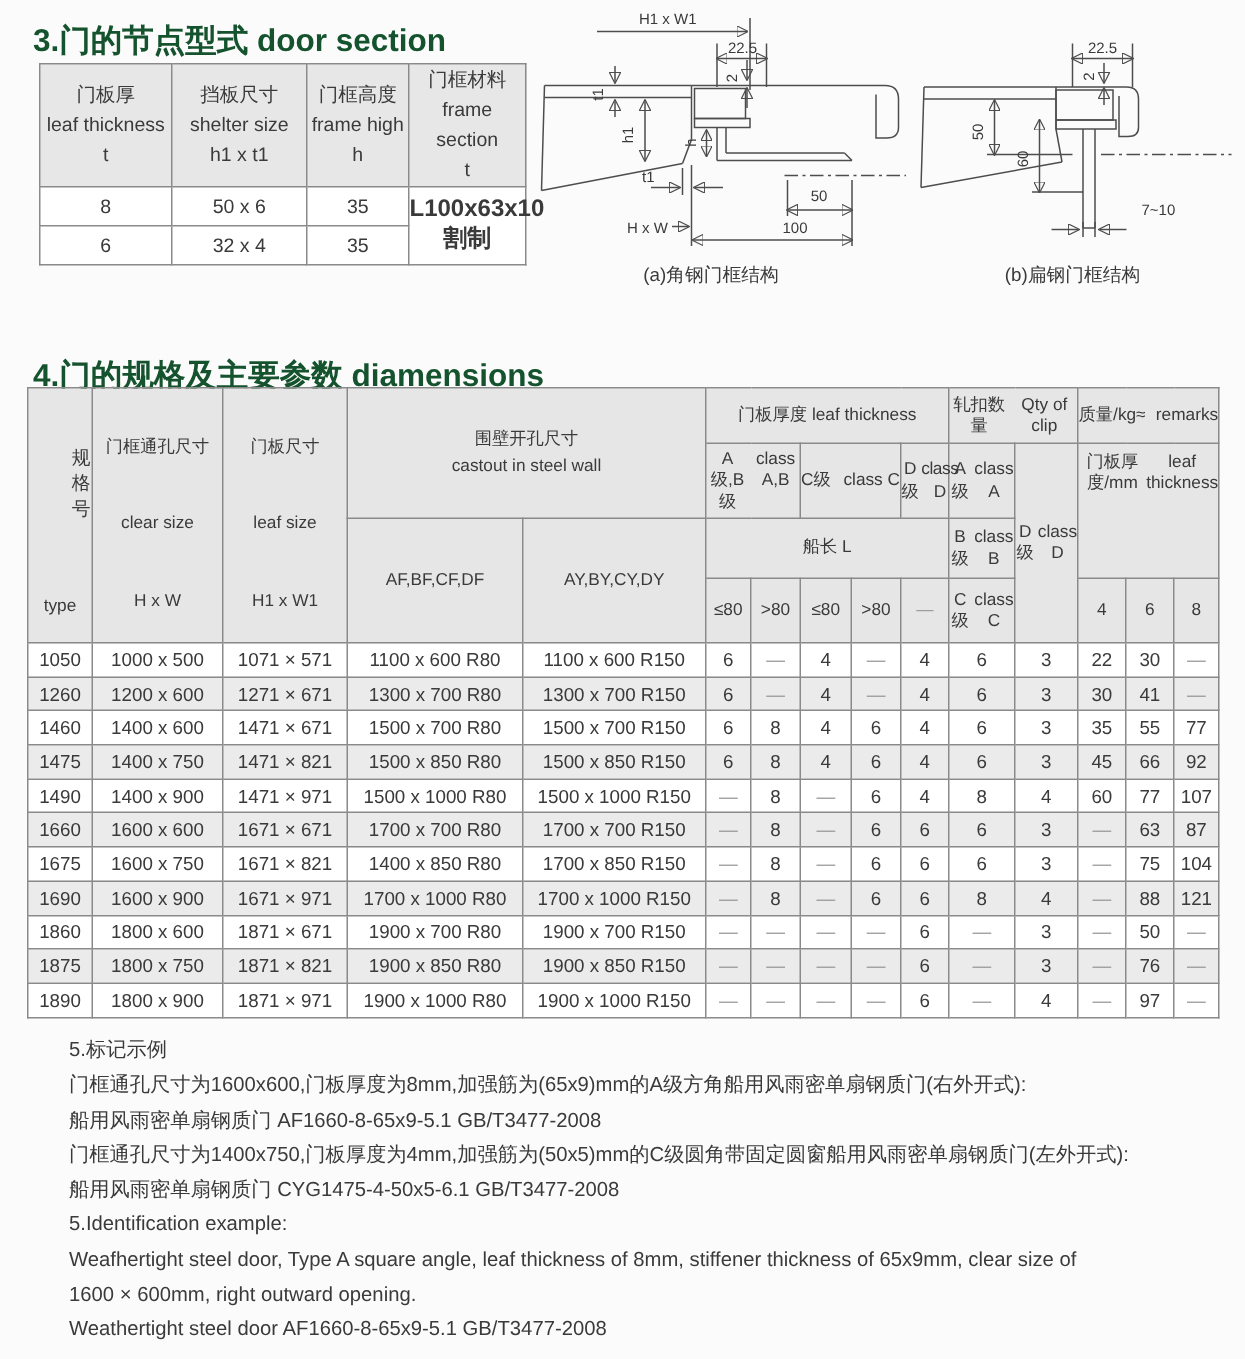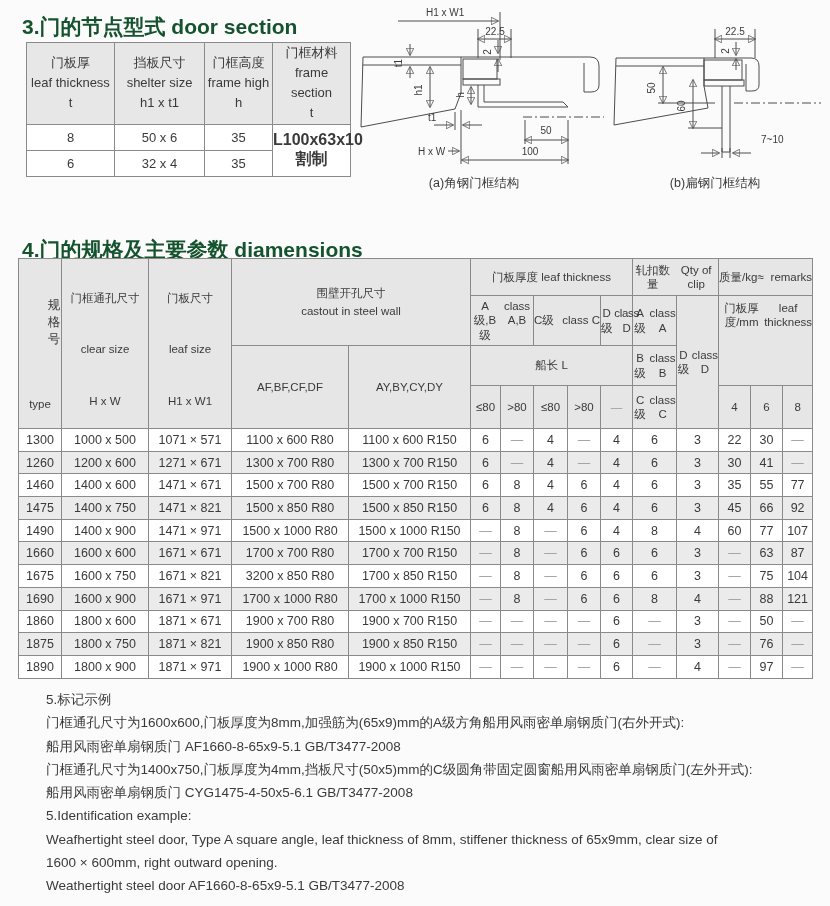--- a/index.html
+++ b/index.html
@@ -348,21 +348,21 @@
             <div>class C</div>
           </div>
         </th>
         <th class="num">4</th>
         <th class="num">6</th>
         <th class="num">8</th>
       </tr>
     </thead>
     <tbody id="spec-rows">
         <tr>
-          <td>1300</td>
+          <td>1050</td>
           <td>1000 x 500</td>
           <td>1071 × 571</td>
           <td>1100 x 600 R80</td>
           <td>1100 x 600 R150</td>
           <td>6</td>
           <td class="dash">—</td>
           <td>4</td>
           <td class="dash">—</td>
           <td>4</td>
           <td>6</td>
@@ -453,21 +453,21 @@
           <td>6</td>
           <td>3</td>
           <td class="dash">—</td>
           <td>63</td>
           <td>87</td>
         </tr>
         <tr>
           <td>1675</td>
           <td>1600 x 750</td>
           <td>1671 × 821</td>
-          <td>3200 x 850 R80</td>
+          <td>1400 x 850 R80</td>
           <td>1700 x 850 R150</td>
           <td class="dash">—</td>
           <td>8</td>
           <td class="dash">—</td>
           <td>6</td>
           <td>6</td>
           <td>6</td>
           <td>3</td>
           <td class="dash">—</td>
           <td>75</td>
@@ -541,21 +541,21 @@
           <td>97</td>
           <td class="dash">—</td>
         </tr>
       </tbody>
   </table>
 
   <div class="s5">
     <div style="font-weight:normal;">5.标记示例</div>
     <div>门框通孔尺寸为1600x600,门板厚度为8mm,加强筋为(65x9)mm的A级方角船用风雨密单扇钢质门(右外开式):</div>
     <div>船用风雨密单扇钢质门 AF1660-8-65x9-5.1 GB/T3477-2008</div>
-    <div>门框通孔尺寸为1400x750,门板厚度为4mm,挡板尺寸(50x5)mm的C级圆角带固定圆窗船用风雨密单扇钢质门(左外开式):</div>
+    <div>门框通孔尺寸为1400x750,门板厚度为4mm,加强筋为(50x5)mm的C级圆角带固定圆窗船用风雨密单扇钢质门(左外开式):</div>
     <div>船用风雨密单扇钢质门 CYG1475-4-50x5-6.1 GB/T3477-2008</div>
     <div>5.Identification example:</div>
     <div>Weafhertight steel door, Type A square angle, leaf thickness of 8mm, stiffener thickness of 65x9mm, clear size of</div>
     <div>1600 × 600mm, right outward opening.</div>
     <div>Weathertight steel door AF1660-8-65x9-5.1 GB/T3477-2008</div>
   </div>
 
 </div>
 
 </body></html>

